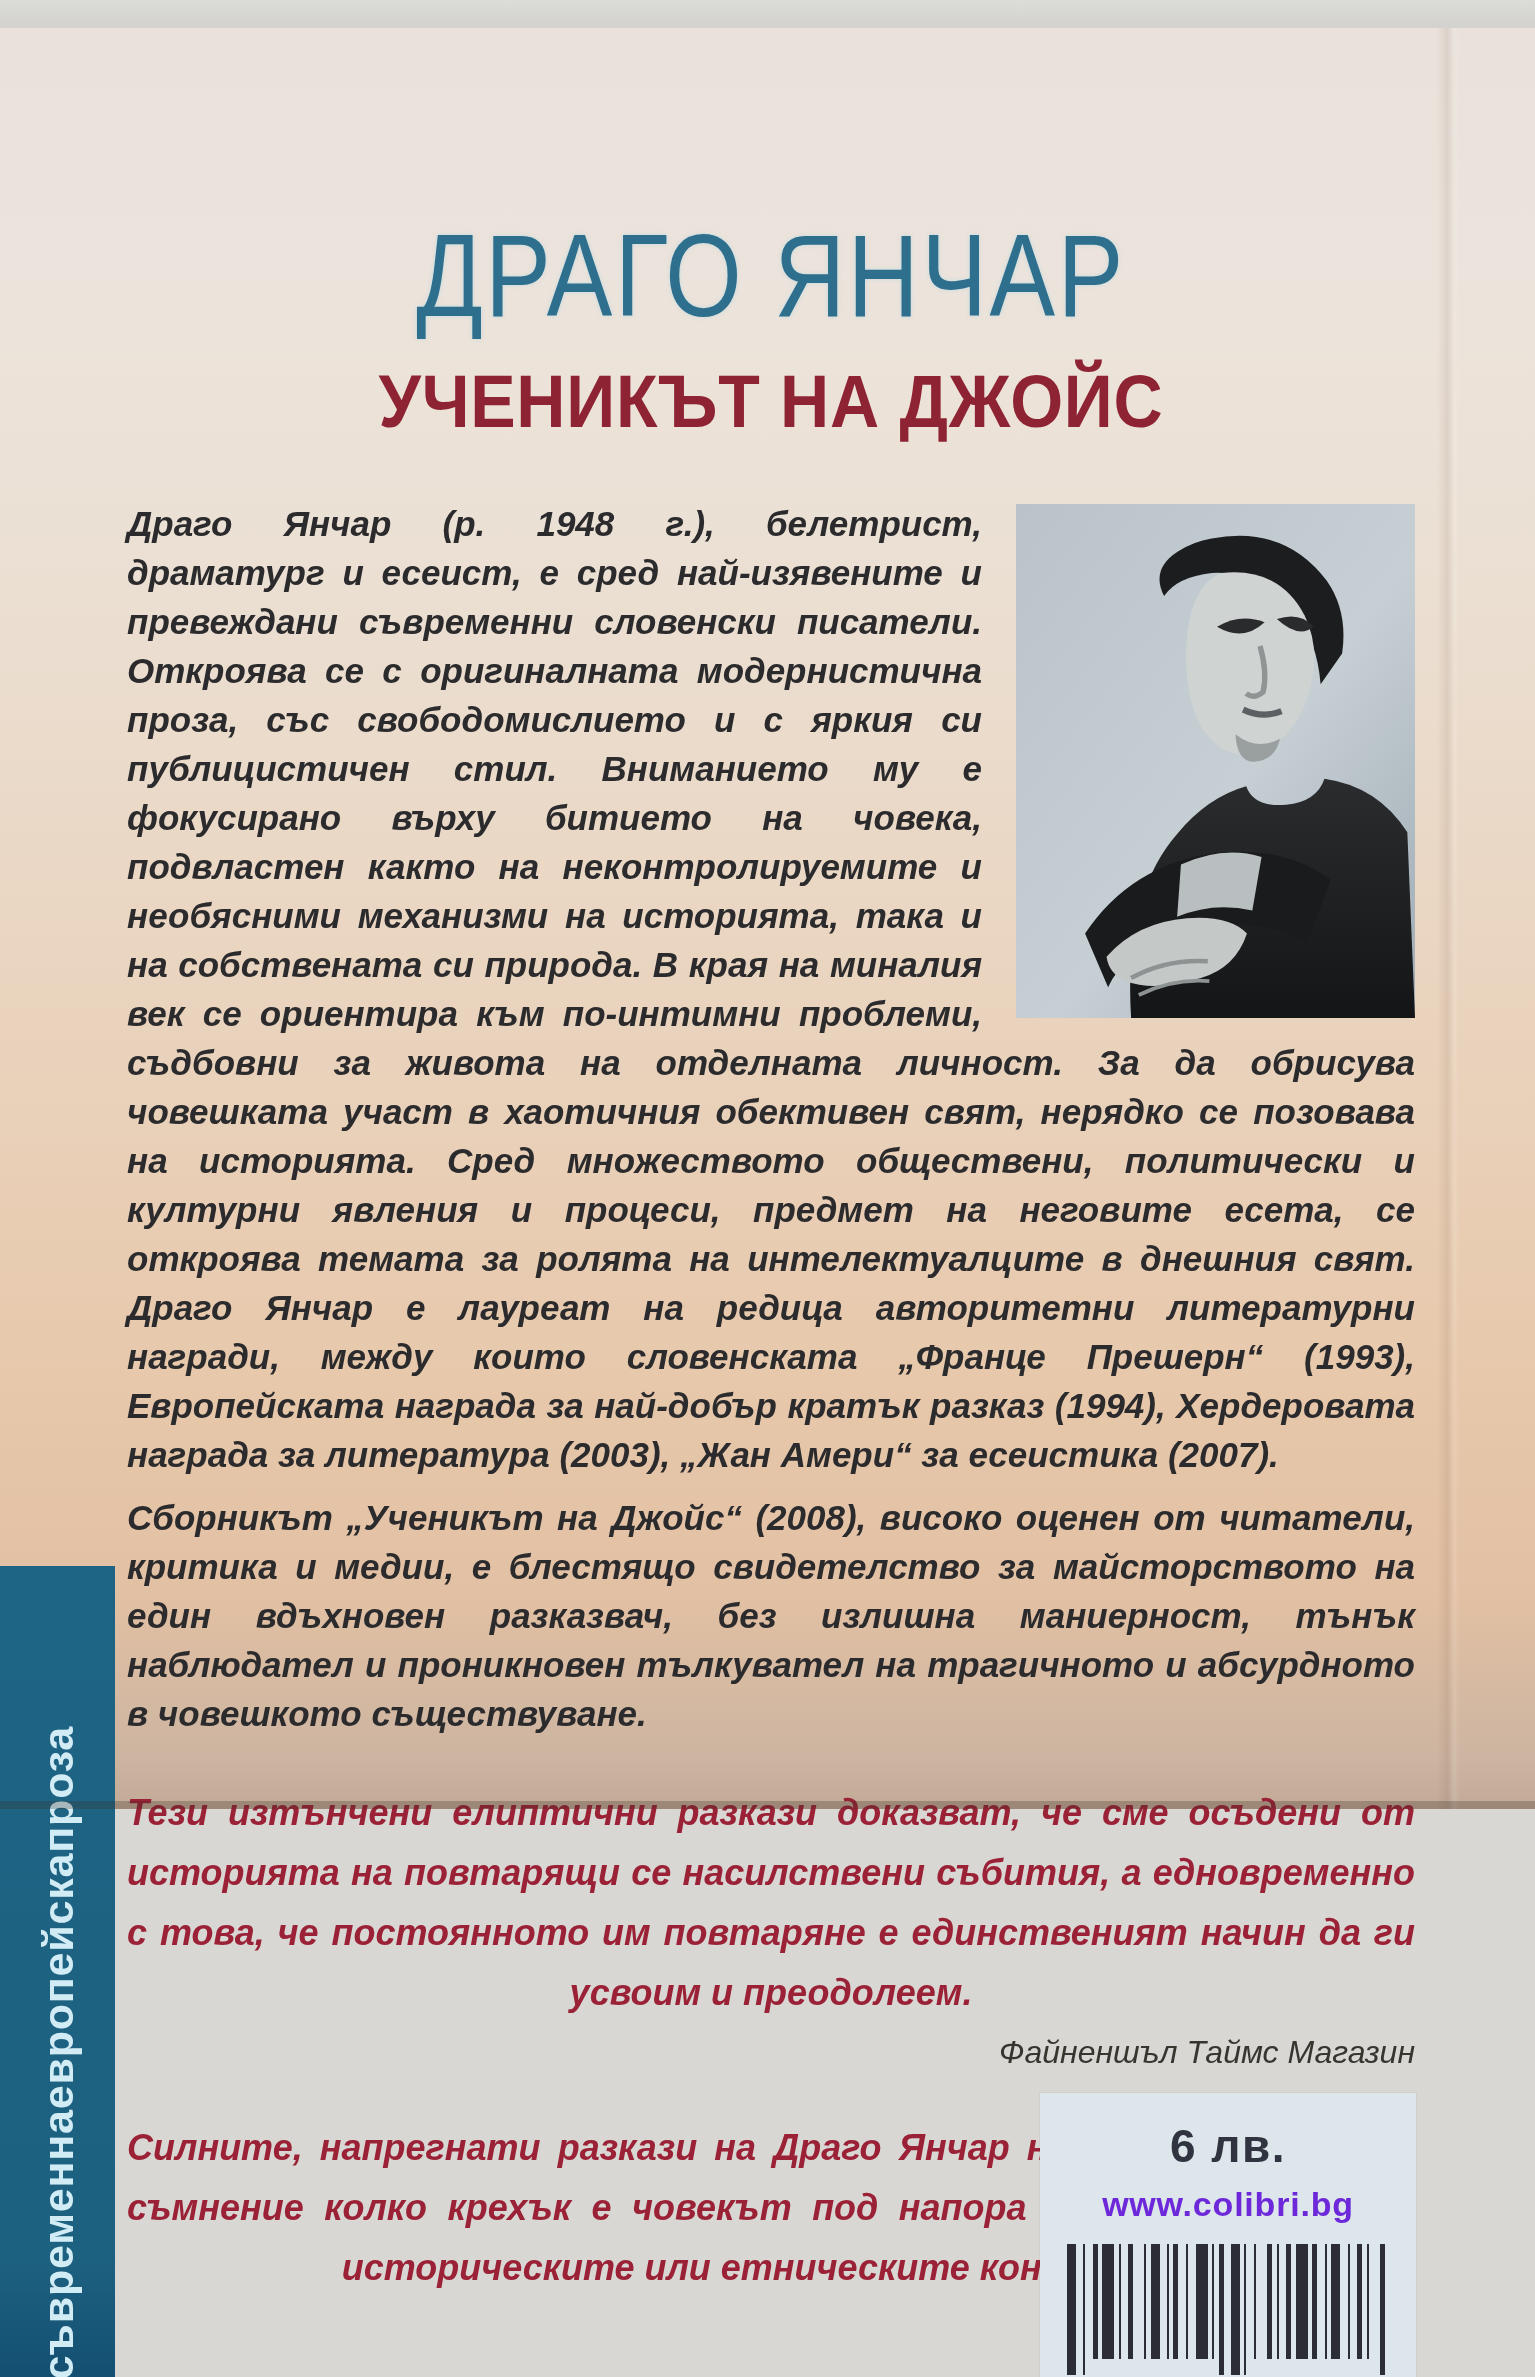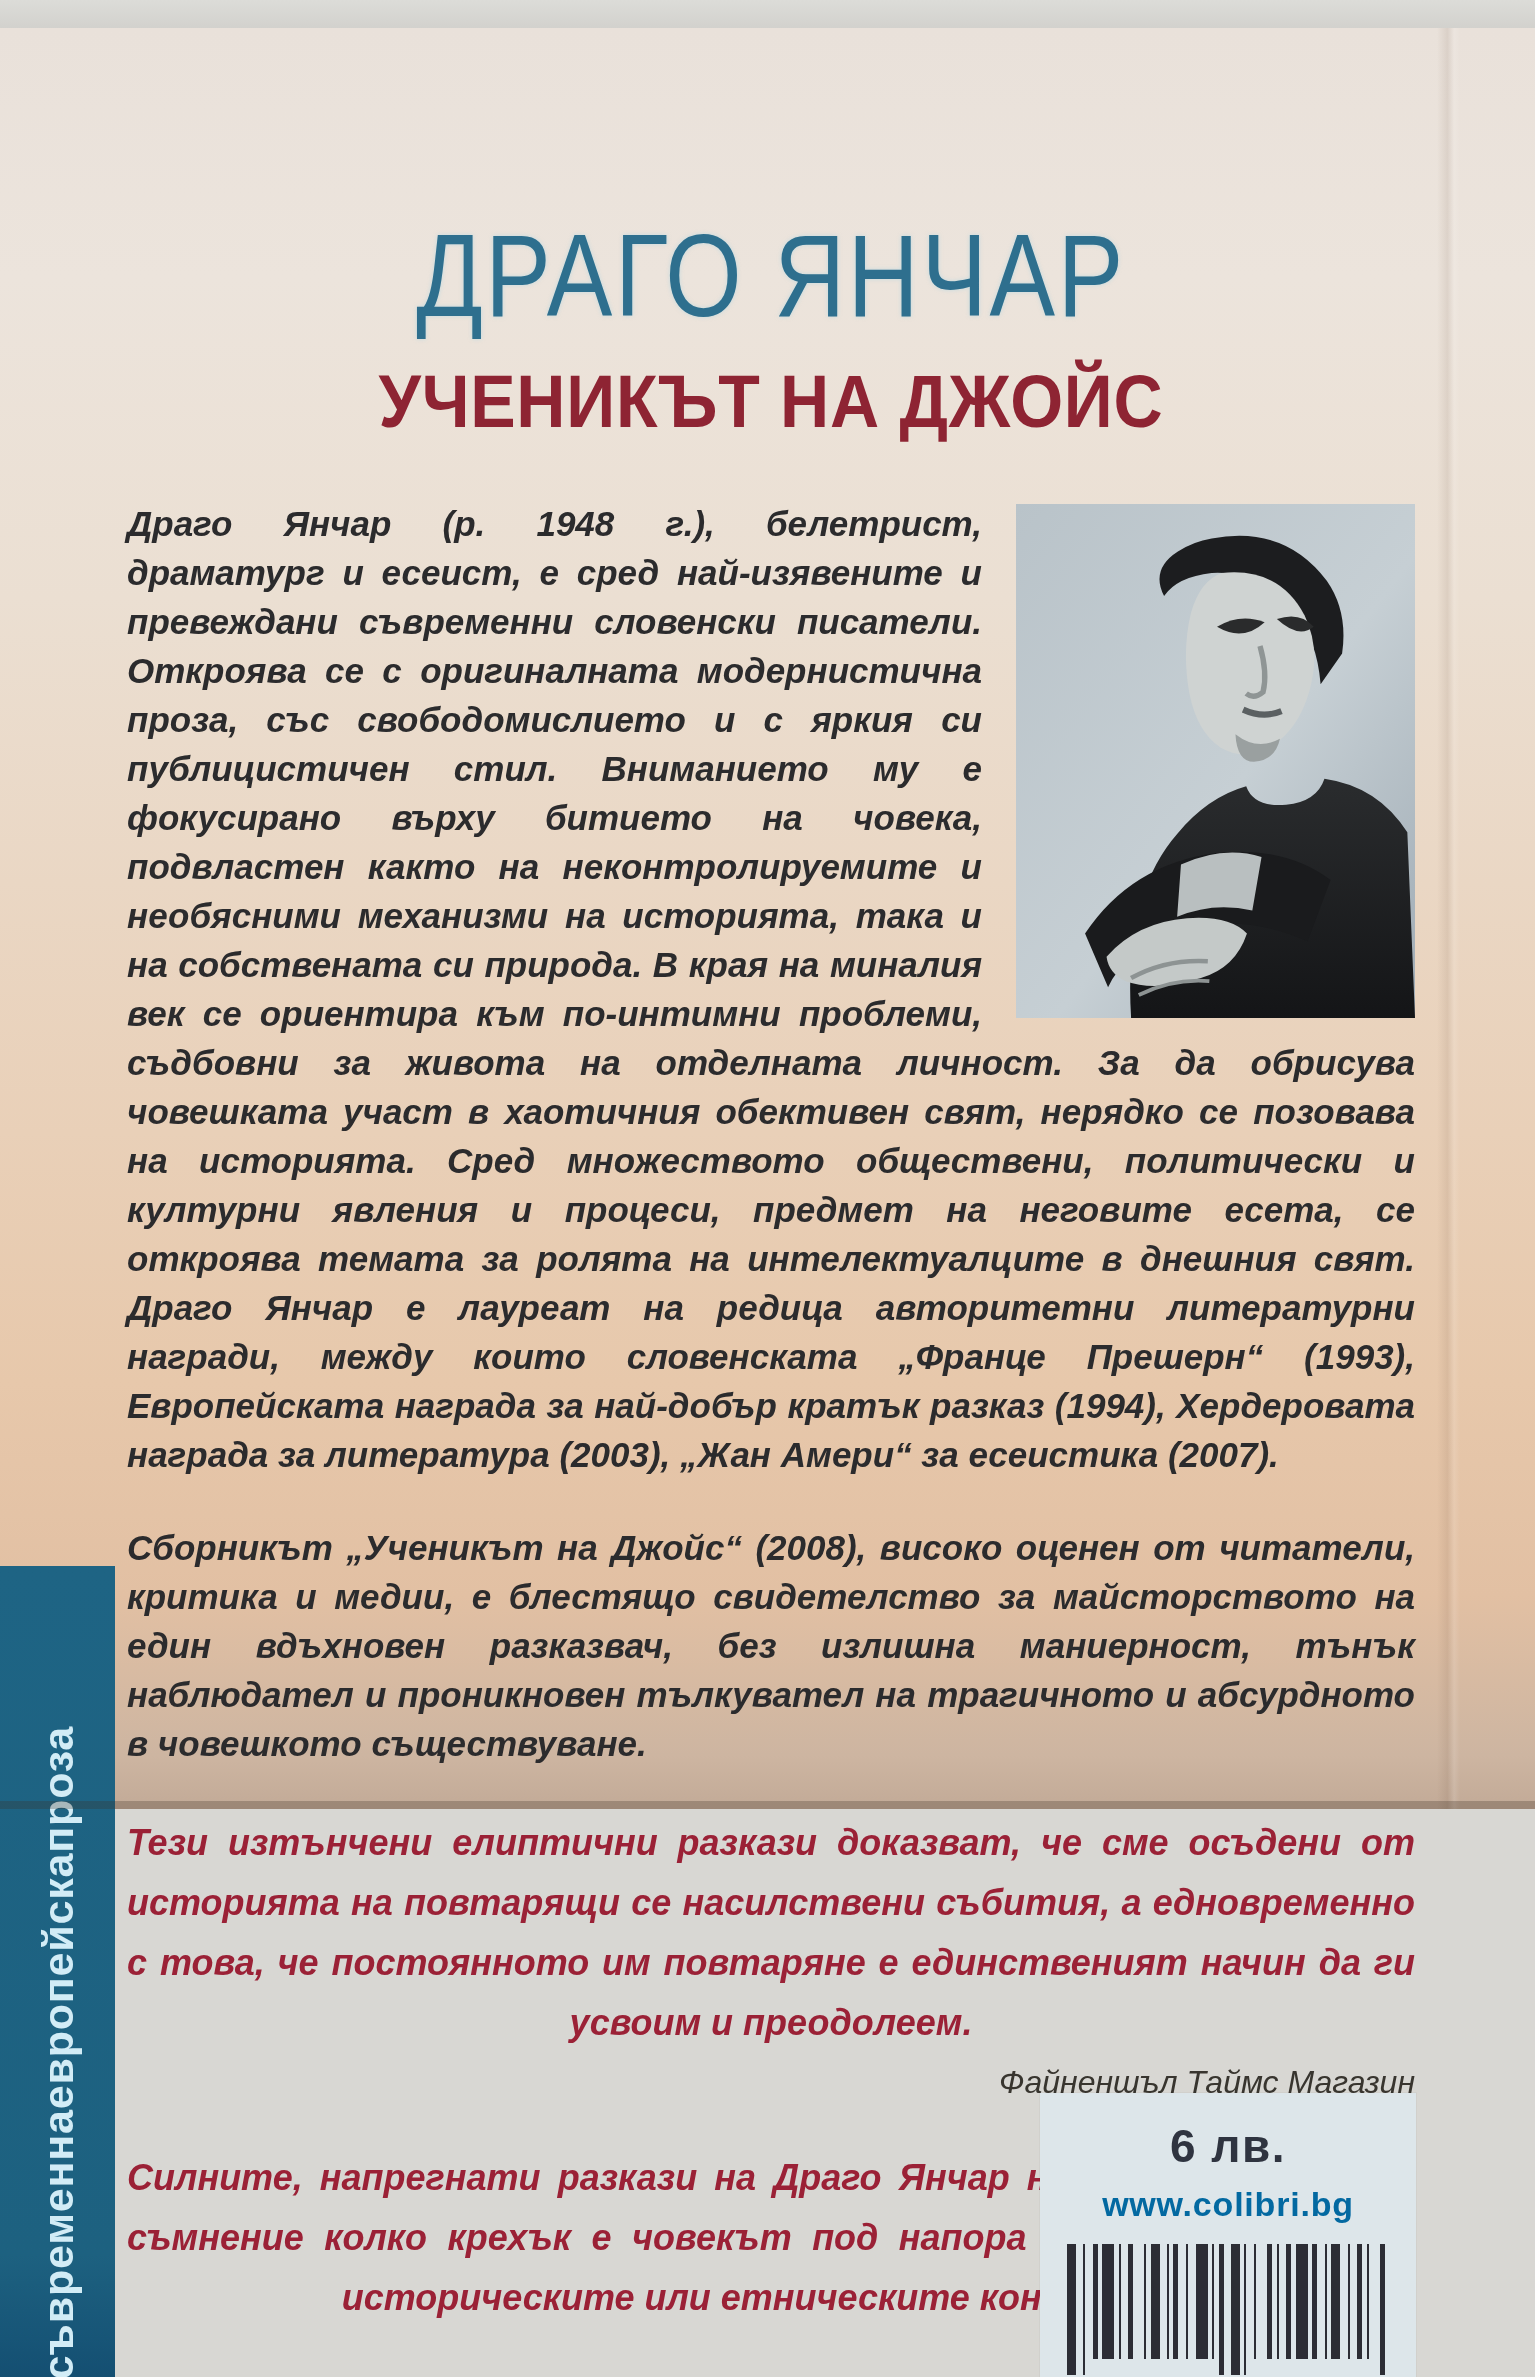--- a/index.html
+++ b/index.html
@@ -50,21 +50,21 @@
   }
 
   .bio{
     margin-top:60px;
     font-style:italic;
     color:#2b2b2d;
     font-size:35px;line-height:49px;
     text-align:justify;
   }
   .bio p{margin:0;font-weight:bold;}
-  .bio p + p{margin-top:44px;}
+  .bio p + p{margin-top:14px;}
 
   .author-photo{
     float:right;width:399px;height:514px;
     margin:4.6px 0 20px 34px;
     display:block;
   }
 
   .quote{
     color:#9b2136;font-weight:700;font-style:italic;
     font-size:36px;line-height:60px;
@@ -96,21 +96,21 @@
   .sticker{
     position:absolute;left:1040px;top:2065px;width:376px;height:312px;
     background:#dde6ea;
     box-shadow:0 0 0 0.8px rgba(0,0,0,.04);
     text-align:center;
   }
   .sticker .price{
     margin-top:26px;color:#2f3440;font-weight:700;font-size:46px;letter-spacing:1.5px;
   }
   .sticker .site{
-    margin-top:12.3px;color:#0369a1;font-weight:700;font-size:34px;letter-spacing:0.8px;
+    margin-top:12.3px;color:#6d28d9;font-weight:700;font-size:34px;letter-spacing:0.8px;
   }
   .barcode{
     position:relative;margin:20px auto 0 auto;width:322px;height:131px;
   }
   .barcode .bar{
     position:absolute;top:0;background:#2c2d35;
   }
   .barcode-digits{
     margin-top:3.1px;color:#33343c;font-size:34px;letter-spacing:7.7px;
     font-family:"Liberation Sans",sans-serif;white-space:nowrap;

